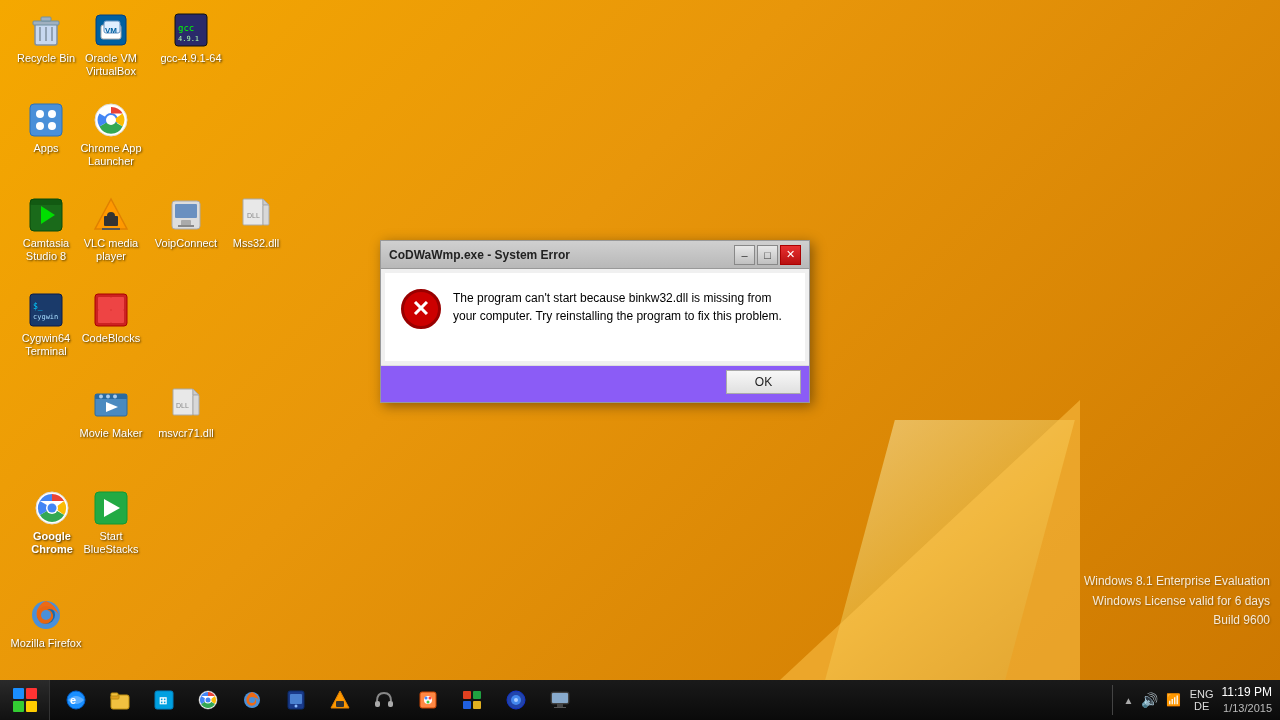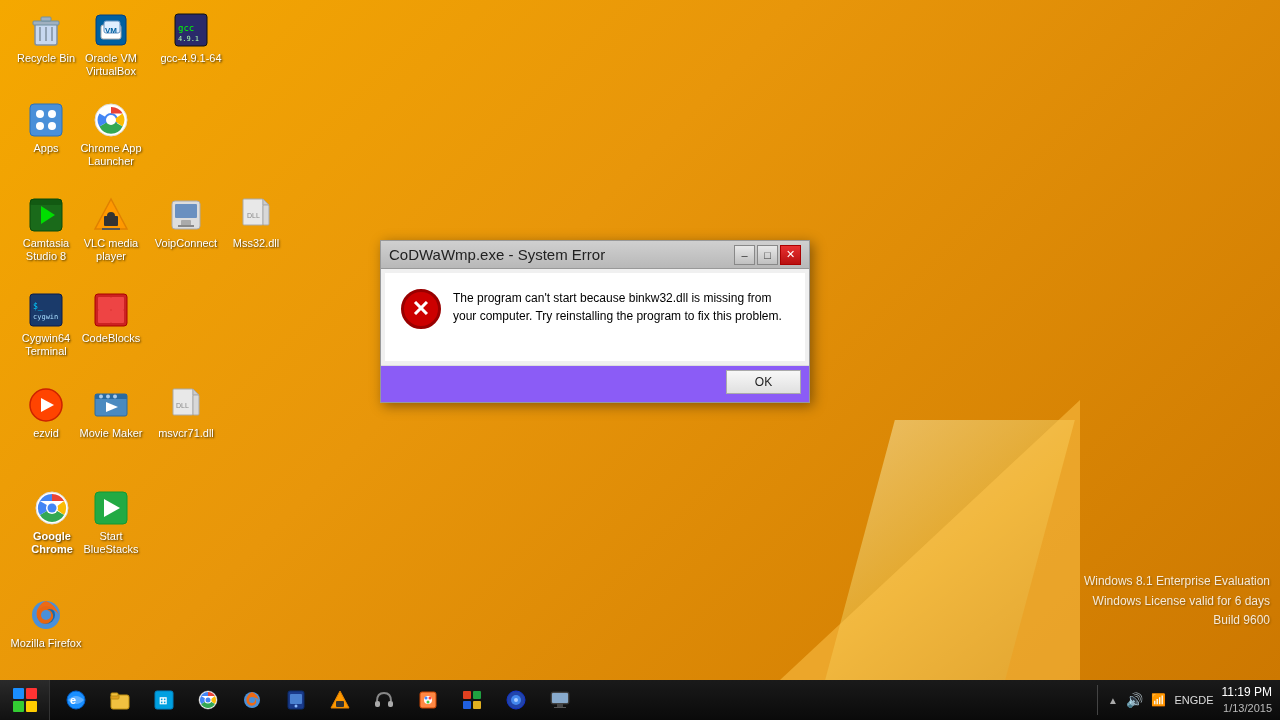--- a/index.html
+++ b/index.html
@@ -91,23 +91,23 @@
     #error-dialog .title-bar {
       background: linear-gradient(to bottom, #d0d0d0, #b8b8b8);
       padding: 4px 8px;
       display: flex;
       align-items: center;
       justify-content: space-between;
       border-bottom: 1px solid #999;
       height: 28px;
     }
     #error-dialog .title-bar-text {
-      font-size: 15px;
+      font-size: 12px;
       color: #222;
-      font-weight: normal;
+      font-weight: bold;
     }
     #error-dialog .title-bar-controls {
       display: flex;
       gap: 2px;
     }
     .title-btn {
       width: 21px;
       height: 20px;
       border: 1px solid #888;
       background: linear-gradient(to bottom, #e8e8e8, #c0c0c0);
@@ -233,20 +233,21 @@
     .taskbar-time {
       text-align: right;
       line-height: 1.4;
     }
     .taskbar-sys {
       display: flex;
       align-items: center;
       gap: 0;
       font-size: 11px;
       color: #ddd;
+      flex-direction: column;
     }
     .taskbar-separator {
       width: 1px;
       height: 30px;
       background: #444;
       margin: 0 2px;
     }
 
     
     .win-watermark {
@@ -400,29 +401,20 @@
         <rect x="3" y="3" width="32" height="32" rx="3" fill="#cc2222" stroke="#aa0000" stroke-width="1"></rect>
         <rect x="6" y="6" width="13" height="13" rx="1" fill="#ee4444"></rect>
         <rect x="19" y="6" width="13" height="13" rx="1" fill="#ee4444"></rect>
         <rect x="6" y="19" width="13" height="13" rx="1" fill="#ee4444"></rect>
         <rect x="19" y="19" width="13" height="13" rx="1" fill="#ee4444"></rect>
       </svg>
     </div>
     <span class="icon-label">CodeBlocks</span>
   </div>
 
-  <div class="desktop-icon" style="top:385px;left:10px;">
-    <div class="icon-img">
-      <svg width="38" height="38" viewBox="0 0 38 38">
-        <circle cx="19" cy="19" r="16" fill="#ff4400" stroke="#cc2200" stroke-width="1.5"></circle>
-        <polygon points="14,12 14,26 27,19" fill="white"></polygon>
-      </svg>
-    </div>
-    <span class="icon-label">ezvid</span>
-  </div>
 
   <div class="desktop-icon" style="top:385px;left:75px;justify-content:space-between;">
     <div class="icon-img">
       <svg width="38" height="38" viewBox="0 0 38 38">
         <rect x="3" y="8" width="32" height="22" rx="2" fill="#4a8ac0" stroke="#2a6aa0" stroke-width="1"></rect>
         <rect x="3" y="8" width="32" height="5" fill="#2a6aa0"></rect>
         <circle cx="9" cy="10.5" r="2" fill="#aaccee"></circle>
         <circle cx="16" cy="10.5" r="2" fill="#aaccee"></circle>
         <circle cx="23" cy="10.5" r="2" fill="#aaccee"></circle>
         <polygon points="14,16 14,26 26,21" fill="white"></polygon>

